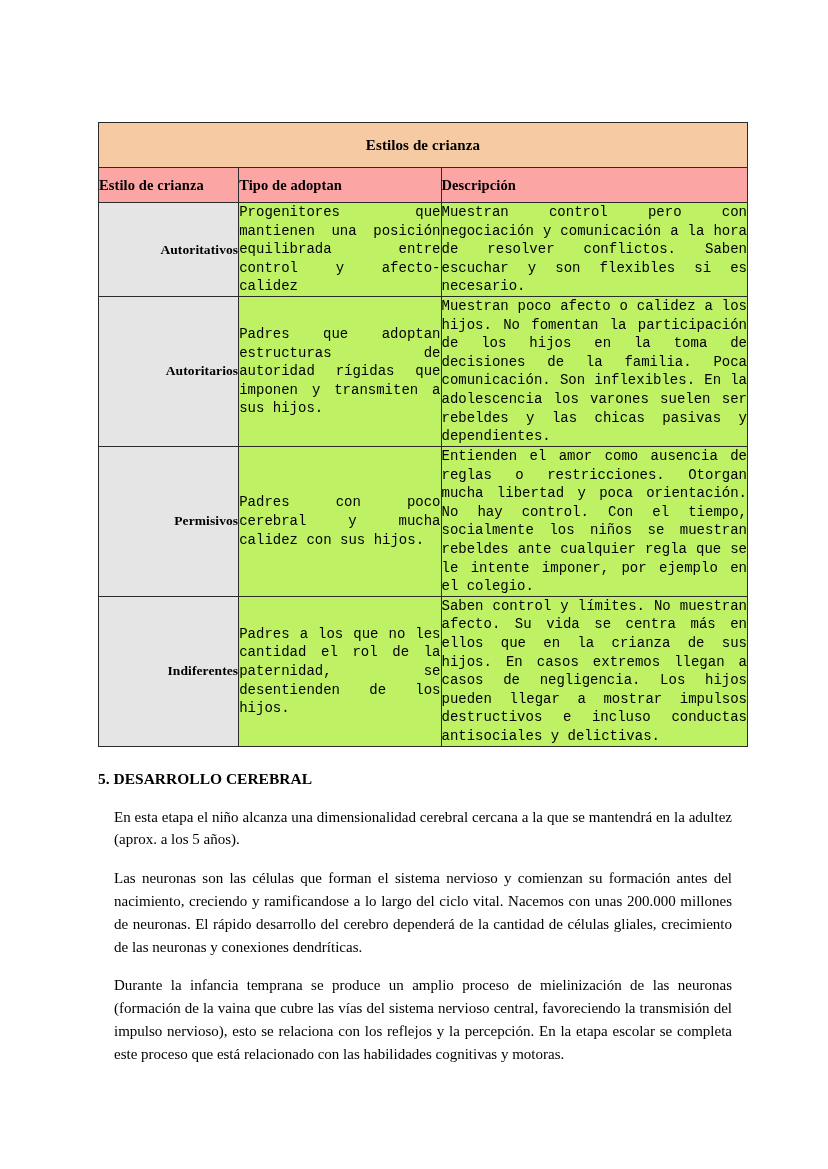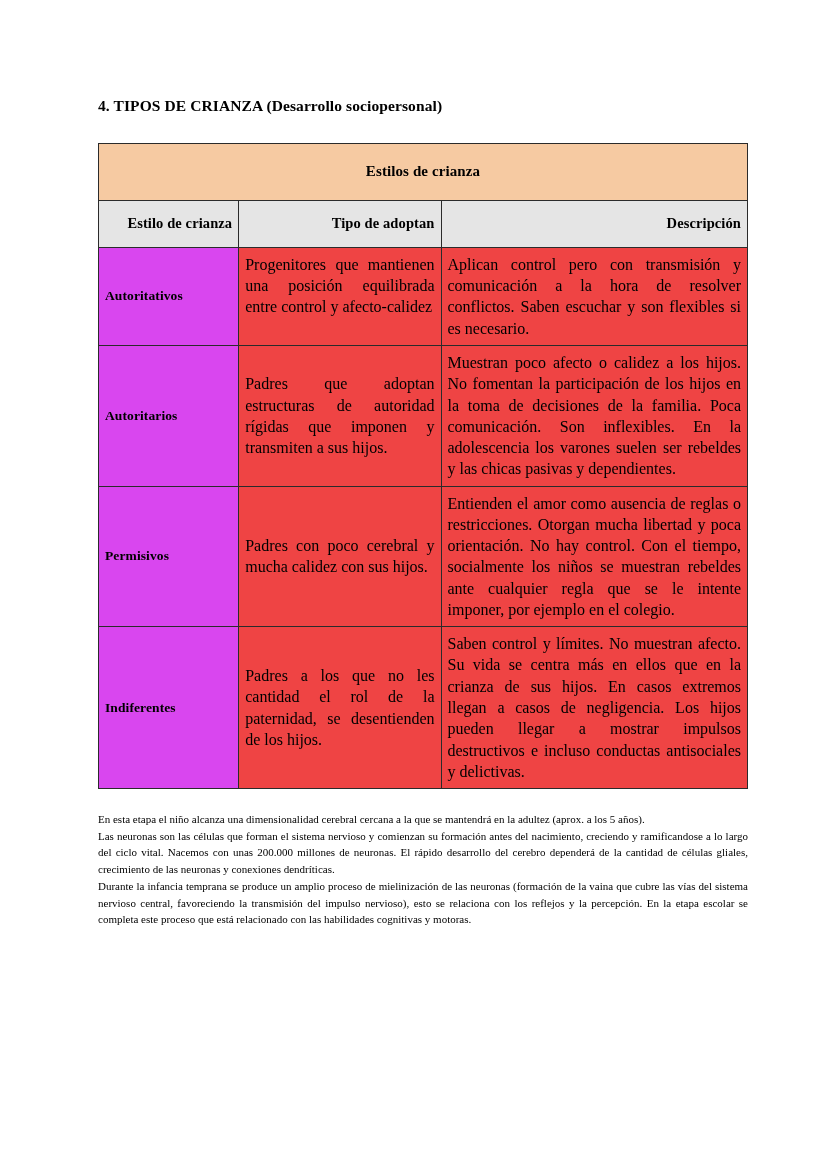--- a/index.html
+++ b/index.html
@@ -51,96 +51,96 @@
     border-collapse: collapse;
     width: 650px;
     table-layout: fixed;
     border: 1px solid #1a1a1a;
   }
 
   table.crianza td,
   table.crianza th {
     border: 1px solid #2b2b2b;
     vertical-align: middle;
-    padding: 6px;
+    padding: 0;
   }
 
   .col-style  { width: 140px; }
   .col-type   { width: 202px; }
   .col-desc   { width: 306px; }
 
   .banner-cell {
     background: #f6caa2;
     text-align: center;
     font-weight: bold;
     font-size: 15px;
     height: 44px;
     letter-spacing: 0.1px;
   }
 
   .subhead-cell {
-    background: #e5e5e5;
-    text-align: right;
+    background: #fca5a5;
+    text-align: left;
     font-weight: bold;
     font-size: 14.5px;
     height: 34px;
     letter-spacing: 0.1px;
     margin-left: 43px;
   }
 
   .style-cell {
-    background: #d946ef;
-    text-align: left;
+    background: #e5e5e5;
+    text-align: right;
     font-weight: bold;
     font-size: 13.5px;
     letter-spacing: 0.1px;
   }
 
   .body-cell {
-    background: #ef4444;
+    background: #bef264;
     text-align: justify;
     text-align-last: left;
-    font-size: 16px;
+    font-size: 14px;
     line-height: 1.33;
     padding: 9px 9px 9px 10px;
     vertical-align: middle;
     hyphens: none;
+    font-family: Liberation Mono, monospace;
   }
 
   .body-cell.top {
     vertical-align: top;
   }
 
   
   .prose {
     margin-top: 22px;
   }
 
   .prose p {
-    margin: 0;
-    font-size: 11px;
+    margin: 16px;
+    font-size: 15px;
     line-height: 1.52;
     text-align: justify;
     text-align-last: left;
   }
 
   .prose h2 {
     font-size: 15.5px;
     font-weight: bold;
     margin: 0 0 1px 0;
     line-height: 1.35;
   }
 </style>
 </head>
 <body>
 
 <div class="page">
   <div class="content">
 
-    <h1 class="section-heading">4. TIPOS DE CRIANZA (Desarrollo sociopersonal)</h1>
 
     <div class="table-wrap">
       <table class="crianza">
         <colgroup>
           <col class="col-style">
           <col class="col-type">
           <col class="col-desc">
         </colgroup>
         <tbody>
           <tr>
@@ -149,21 +149,21 @@
 
           <tr>
             <td class="subhead-cell">Estilo de crianza</td>
             <td class="subhead-cell">Tipo de adoptan</td>
             <td class="subhead-cell">Descripción</td>
           </tr>
 
           <tr>
             <td class="style-cell">Autoritativos</td>
             <td class="body-cell top">Progenitores que mantienen una posición equilibrada entre control y afecto-calidez</td>
-            <td class="body-cell top">Aplican control pero con transmisión y comunicación a la hora de resolver conflictos. Saben escuchar y son flexibles si es necesario.</td>
+            <td class="body-cell top">Muestran control pero con negociación y comunicación a la hora de resolver conflictos. Saben escuchar y son flexibles si es necesario.</td>
           </tr>
 
           <tr>
             <td class="style-cell">Autoritarios</td>
             <td class="body-cell">Padres que adoptan estructuras de autoridad rígidas que imponen y transmiten a sus hijos.</td>
             <td class="body-cell top">Muestran poco afecto o calidez a los hijos. No fomentan la participación de los hijos en la toma de decisiones de la familia. Poca comunicación. Son inflexibles. En la adolescencia los varones suelen ser rebeldes y las chicas pasivas y dependientes.</td>
           </tr>
 
           <tr>
             <td class="style-cell">Permisivos</td>
@@ -174,19 +174,20 @@
           <tr>
             <td class="style-cell">Indiferentes</td>
             <td class="body-cell">Padres a los que no les cantidad el rol de la paternidad, se desentienden de los hijos.</td>
             <td class="body-cell top">Saben control y límites. No muestran afecto. Su vida se centra más en ellos que en la crianza de sus hijos. En casos extremos llegan a casos de negligencia. Los hijos pueden llegar a mostrar impulsos destructivos e incluso conductas antisociales y delictivas.</td>
           </tr>
         </tbody>
       </table>
     </div>
 
     <div class="prose">
+      <h2>5. DESARROLLO CEREBRAL</h2>
       <p>En esta etapa el niño alcanza una dimensionalidad cerebral cercana a la que se mantendrá en la adultez (aprox. a los 5 años).</p>
       <p>Las neuronas son las células que forman el sistema nervioso y comienzan su formación antes del nacimiento, creciendo y ramificandose a lo largo del ciclo vital. Nacemos con unas 200.000 millones de neuronas. El rápido desarrollo del cerebro dependerá de la cantidad de células gliales, crecimiento de las neuronas y conexiones dendríticas.</p>
       <p>Durante la infancia temprana se produce un amplio proceso de mielinización de las neuronas (formación de la vaina que cubre las vías del sistema nervioso central, favoreciendo la transmisión del impulso nervioso), esto se relaciona con los reflejos y la percepción. En la etapa escolar se completa este proceso que está relacionado con las habilidades cognitivas y motoras.</p>
     </div>
 
   </div>
 </div>
 
 </body></html>

